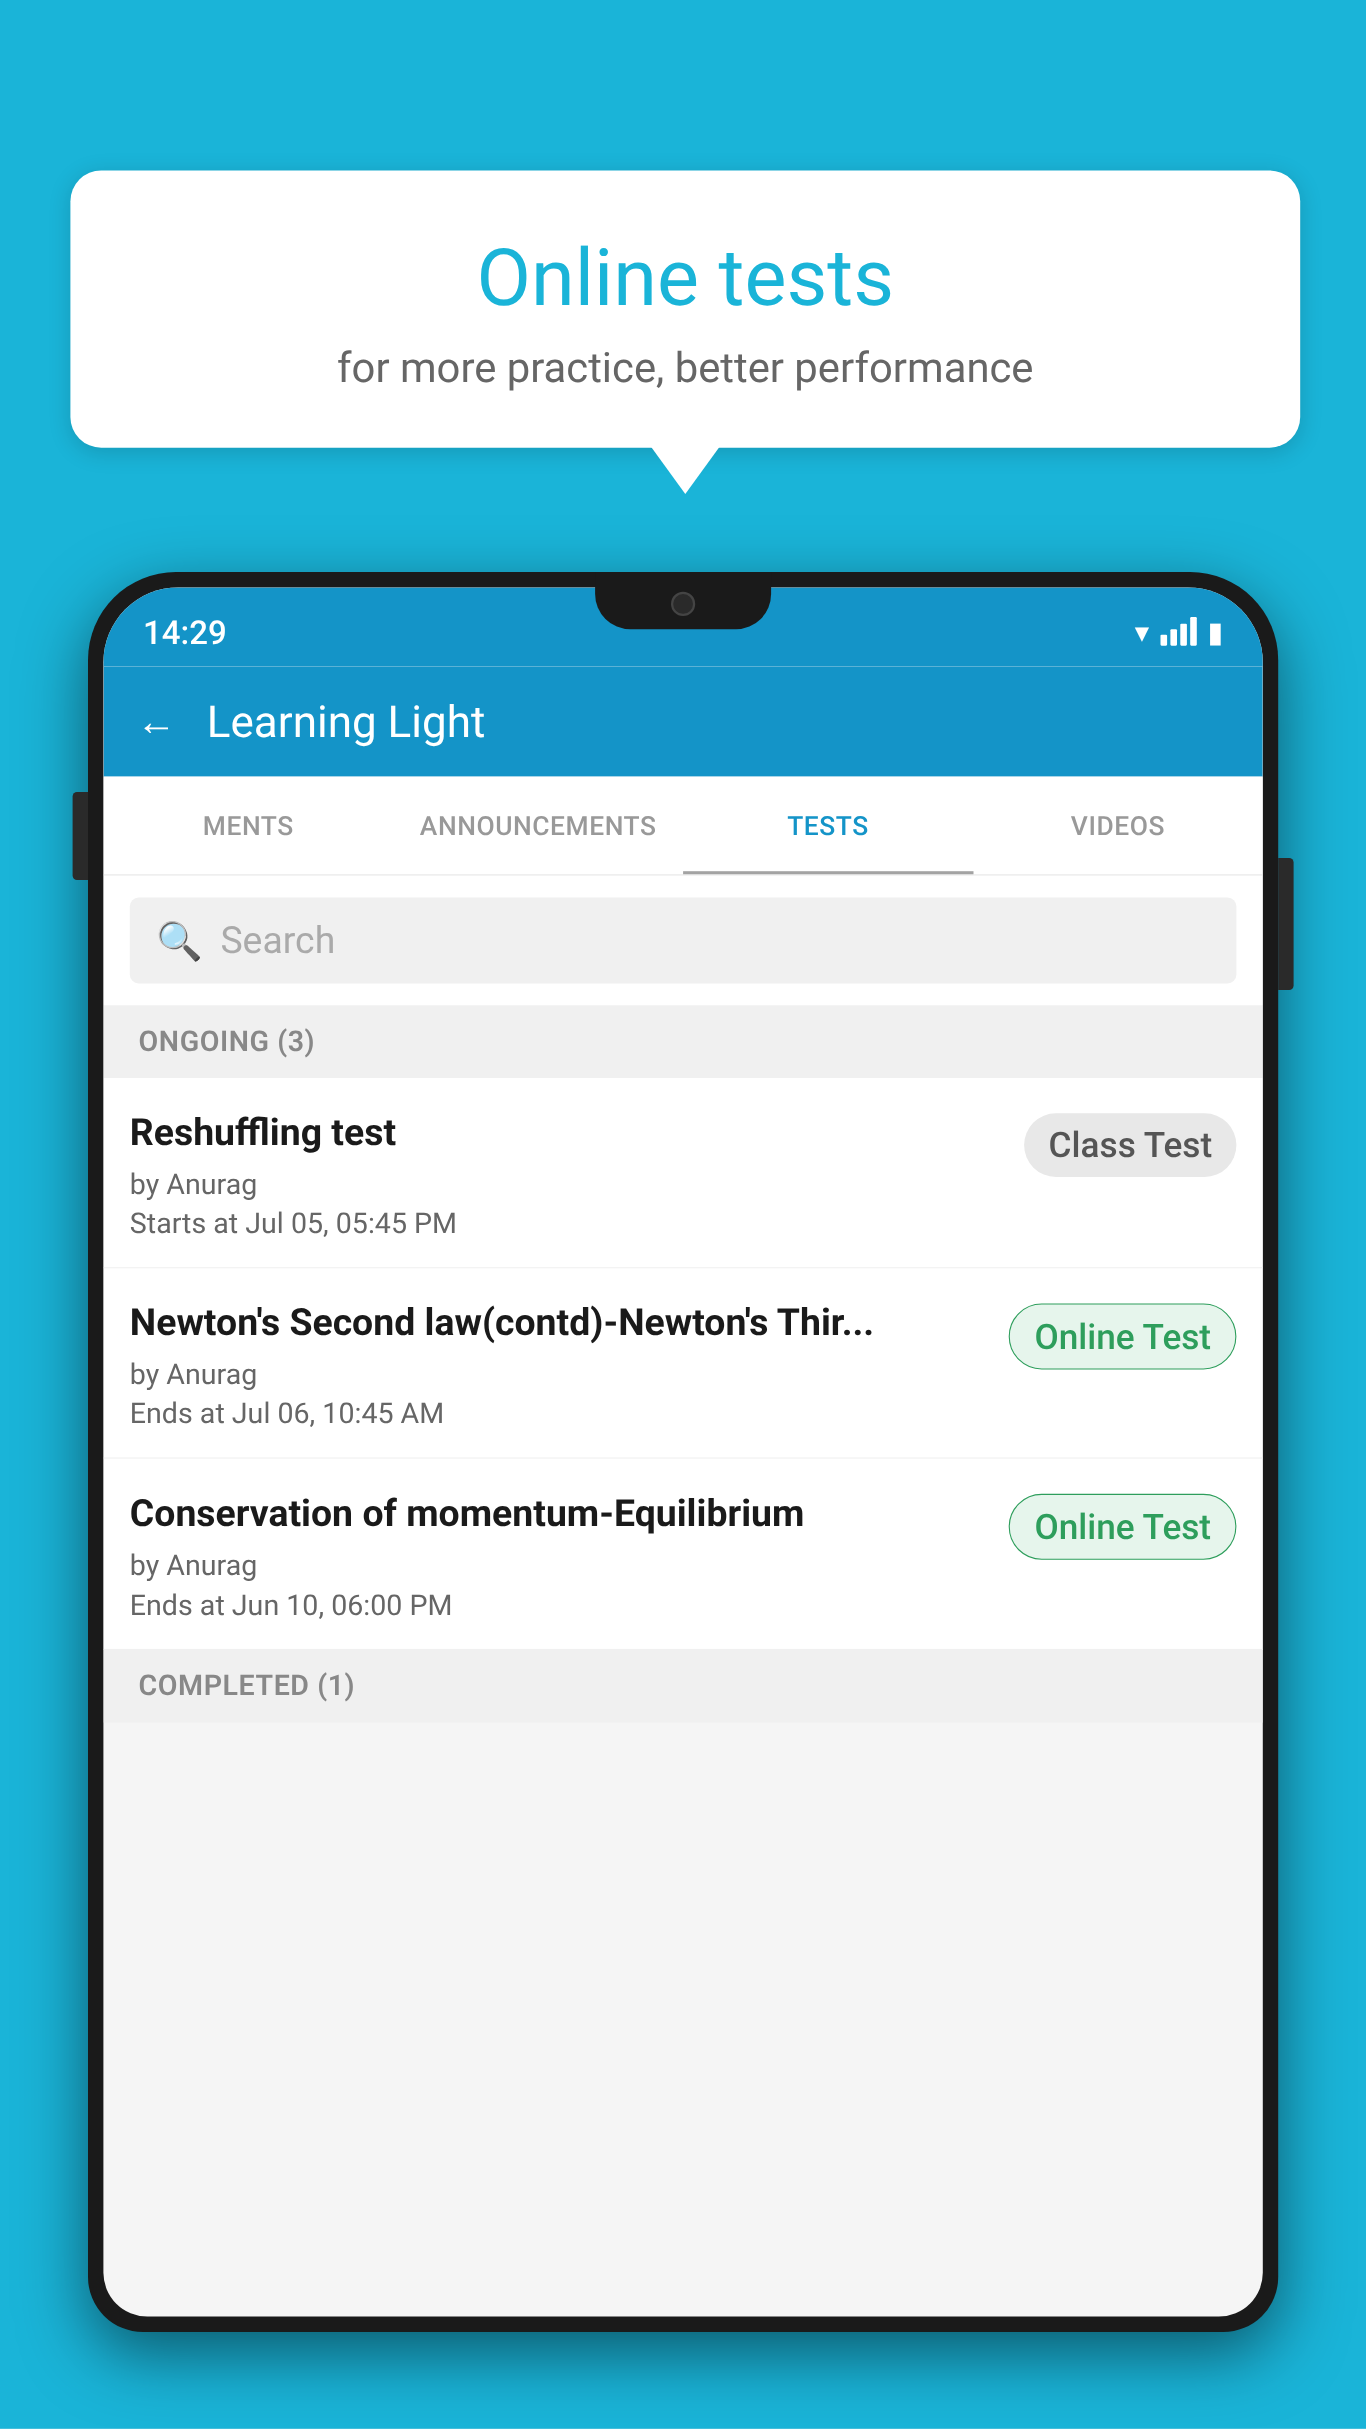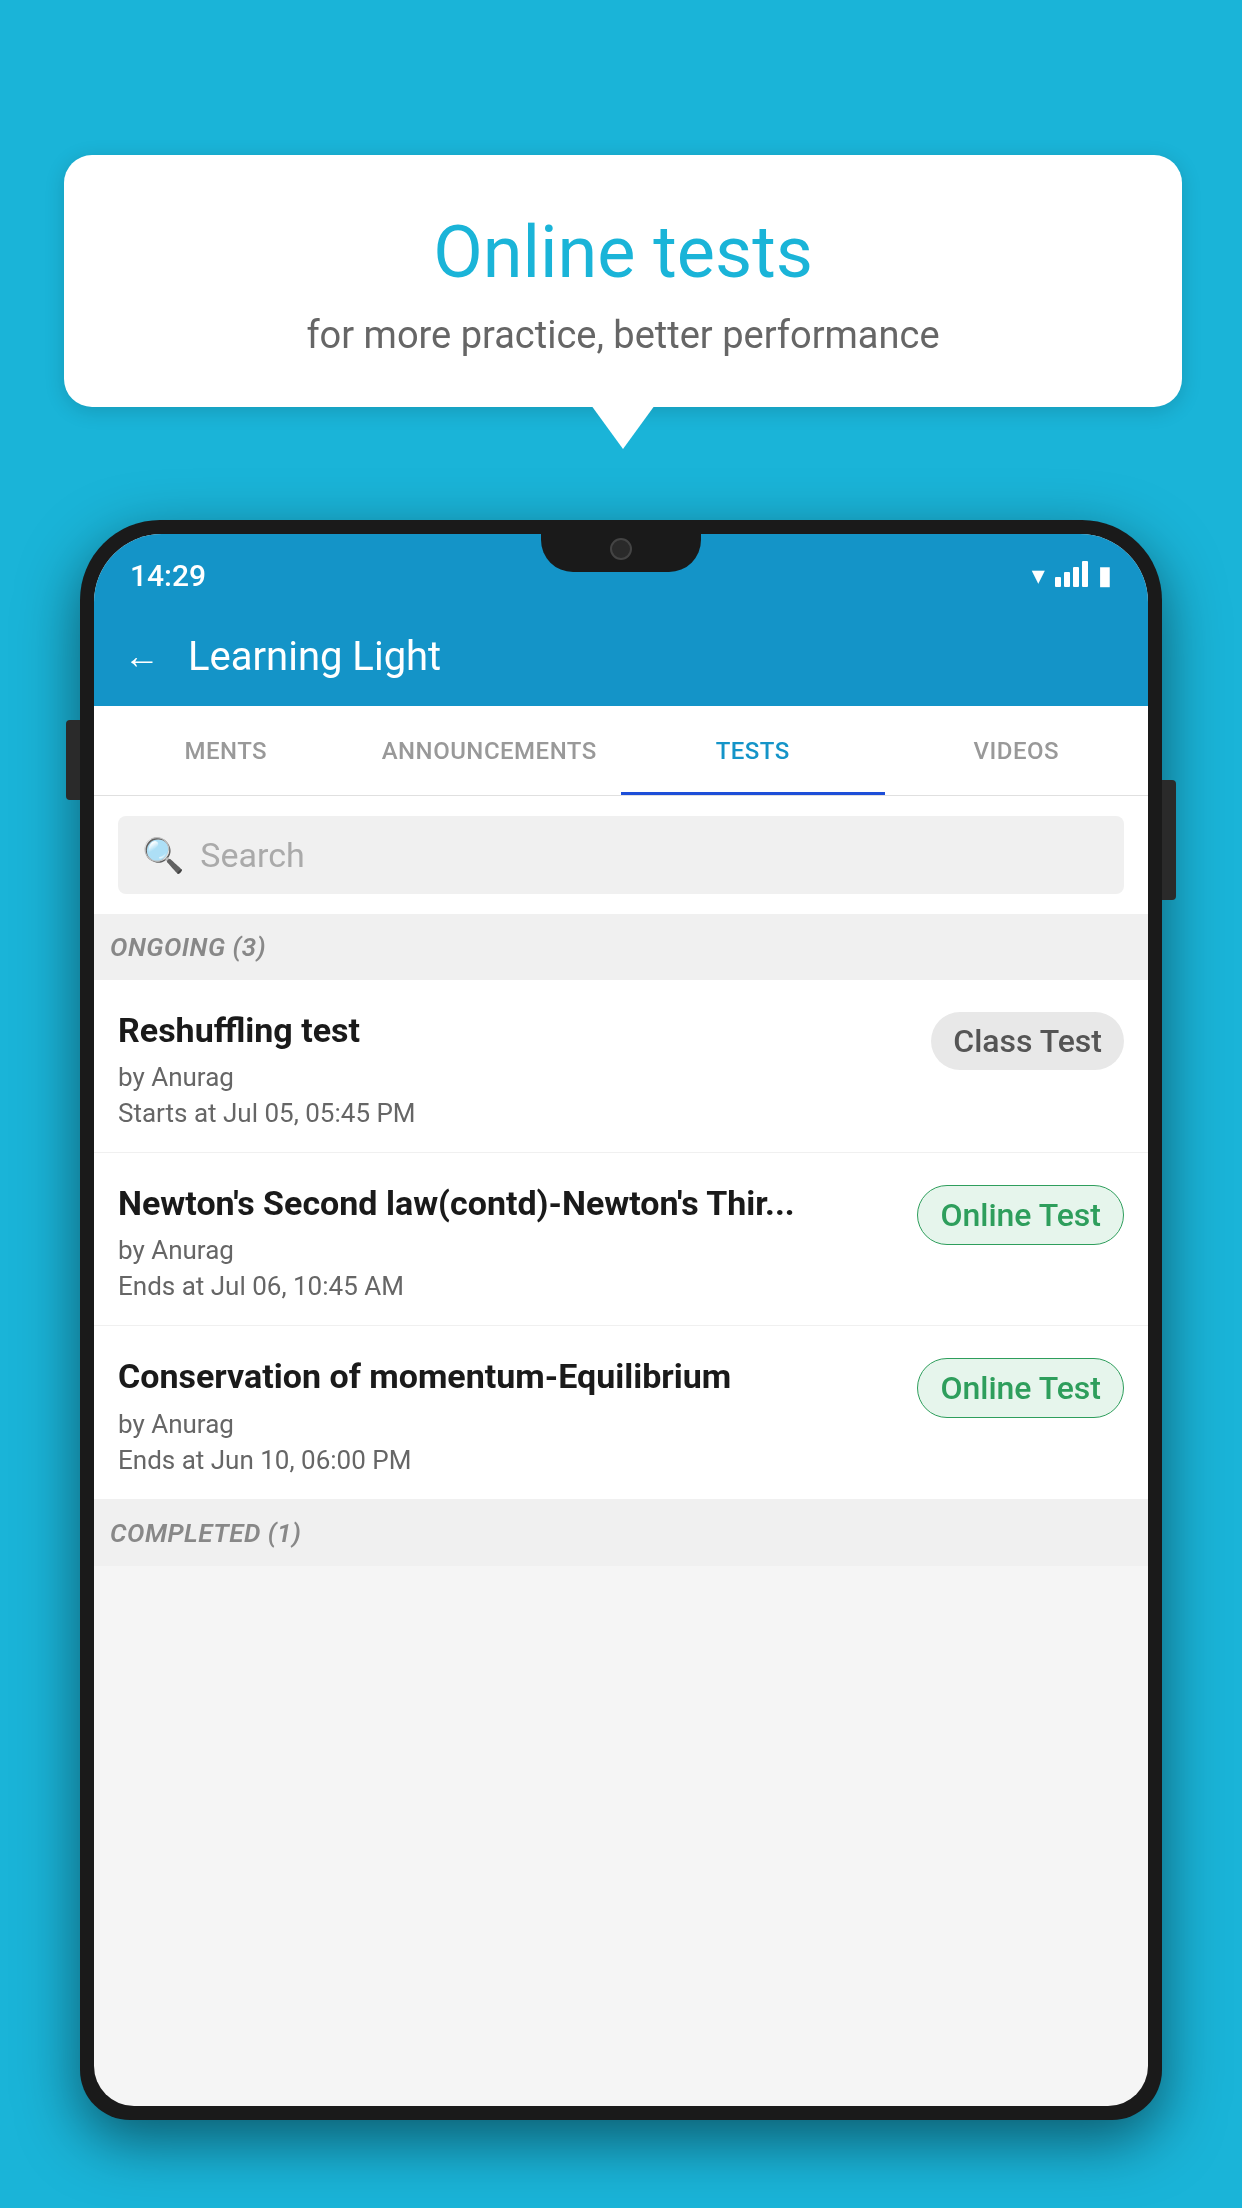--- a/index.html
+++ b/index.html
@@ -210,21 +210,21 @@
       color: #999;
       font-weight: 500;
       cursor: pointer;
       letter-spacing: 0.5px;
       border-bottom: 3px solid transparent;
       padding-top: 3px;
     }
 
     .tab-item.active {
       color: #1494c8;
-      border-bottom: 3px solid #1d4ed8;
+      border-bottom: 3px solid #a3a3a3;
     }
 
     
     .search-container {
       background: white;
       padding: 20px 24px;
     }
 
     .search-bar {
       background: #f0f0f0;
@@ -242,26 +242,25 @@
     }
 
     .search-text {
       color: #aaa;
       font-size: 34px;
     }
 
     
     .section-header {
       background: #f0f0f0;
-      padding: 18px 16px;
+      padding: 18px 32px;
       font-size: 26px;
       color: #888;
       font-weight: 600;
       letter-spacing: 0.5px;
-      font-style: italic;
     }
 
     
     .test-list {
       background: white;
     }
 
     .test-item {
       padding: 28px 24px 24px;
       border-bottom: 1px solid #f0f0f0;

